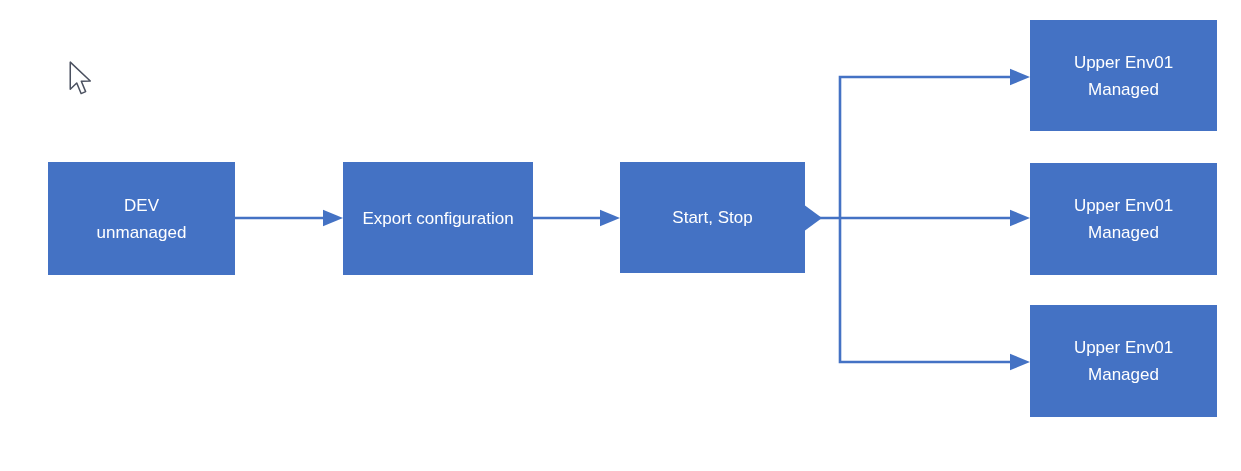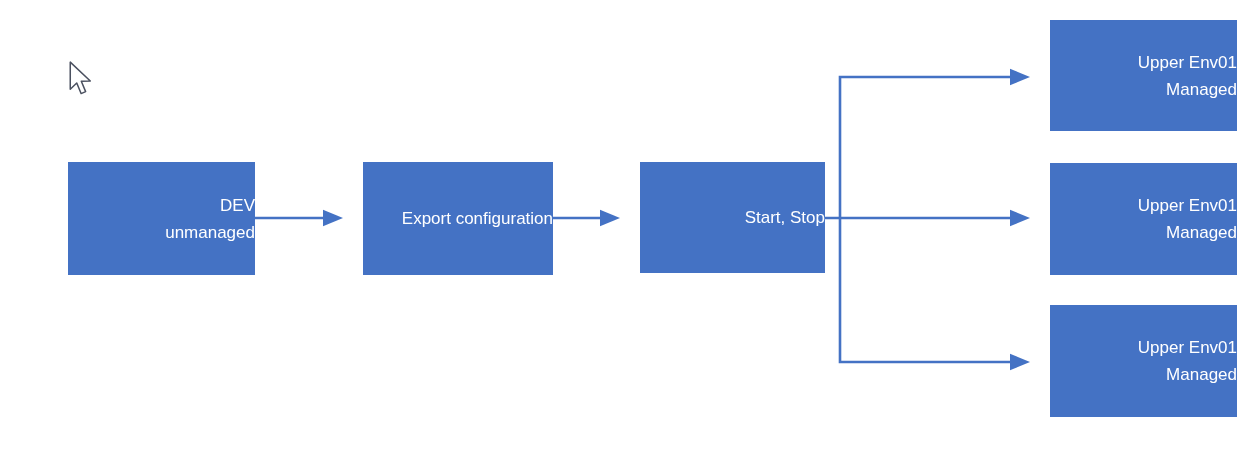--- a/index.html
+++ b/index.html
@@ -32,27 +32,26 @@
   .connector-layer polygon {
     fill: var(--connector, #4472C4);
     stroke: none;
   }
   .node {
     position: absolute;
     background: var(--shape-fill, #4472C4);
     color: var(--shape-text, #ffffff);
     display: flex;
     flex-direction: column;
-    align-items: flex-end;
+    align-items: center;
     justify-content: center;
     text-align: center;
     font-size: 17px;
     line-height: 27px;
     box-sizing: border-box;
-    margin-left: 20px;
   }
   .node .line {
     display: block;
     white-space: nowrap;
   }
   .n1 { left: 48px;   top: 162px; width: 187px; height: 113px; }
   .n2 { left: 343px;  top: 162px; width: 190px; height: 113px; }
   .n3 { left: 620px;  top: 162px; width: 185px; height: 111px; }
   .n4 { left: 1030px; top: 20px;  width: 187px; height: 111px; }
   .n5 { left: 1030px; top: 163px; width: 187px; height: 112px; }

